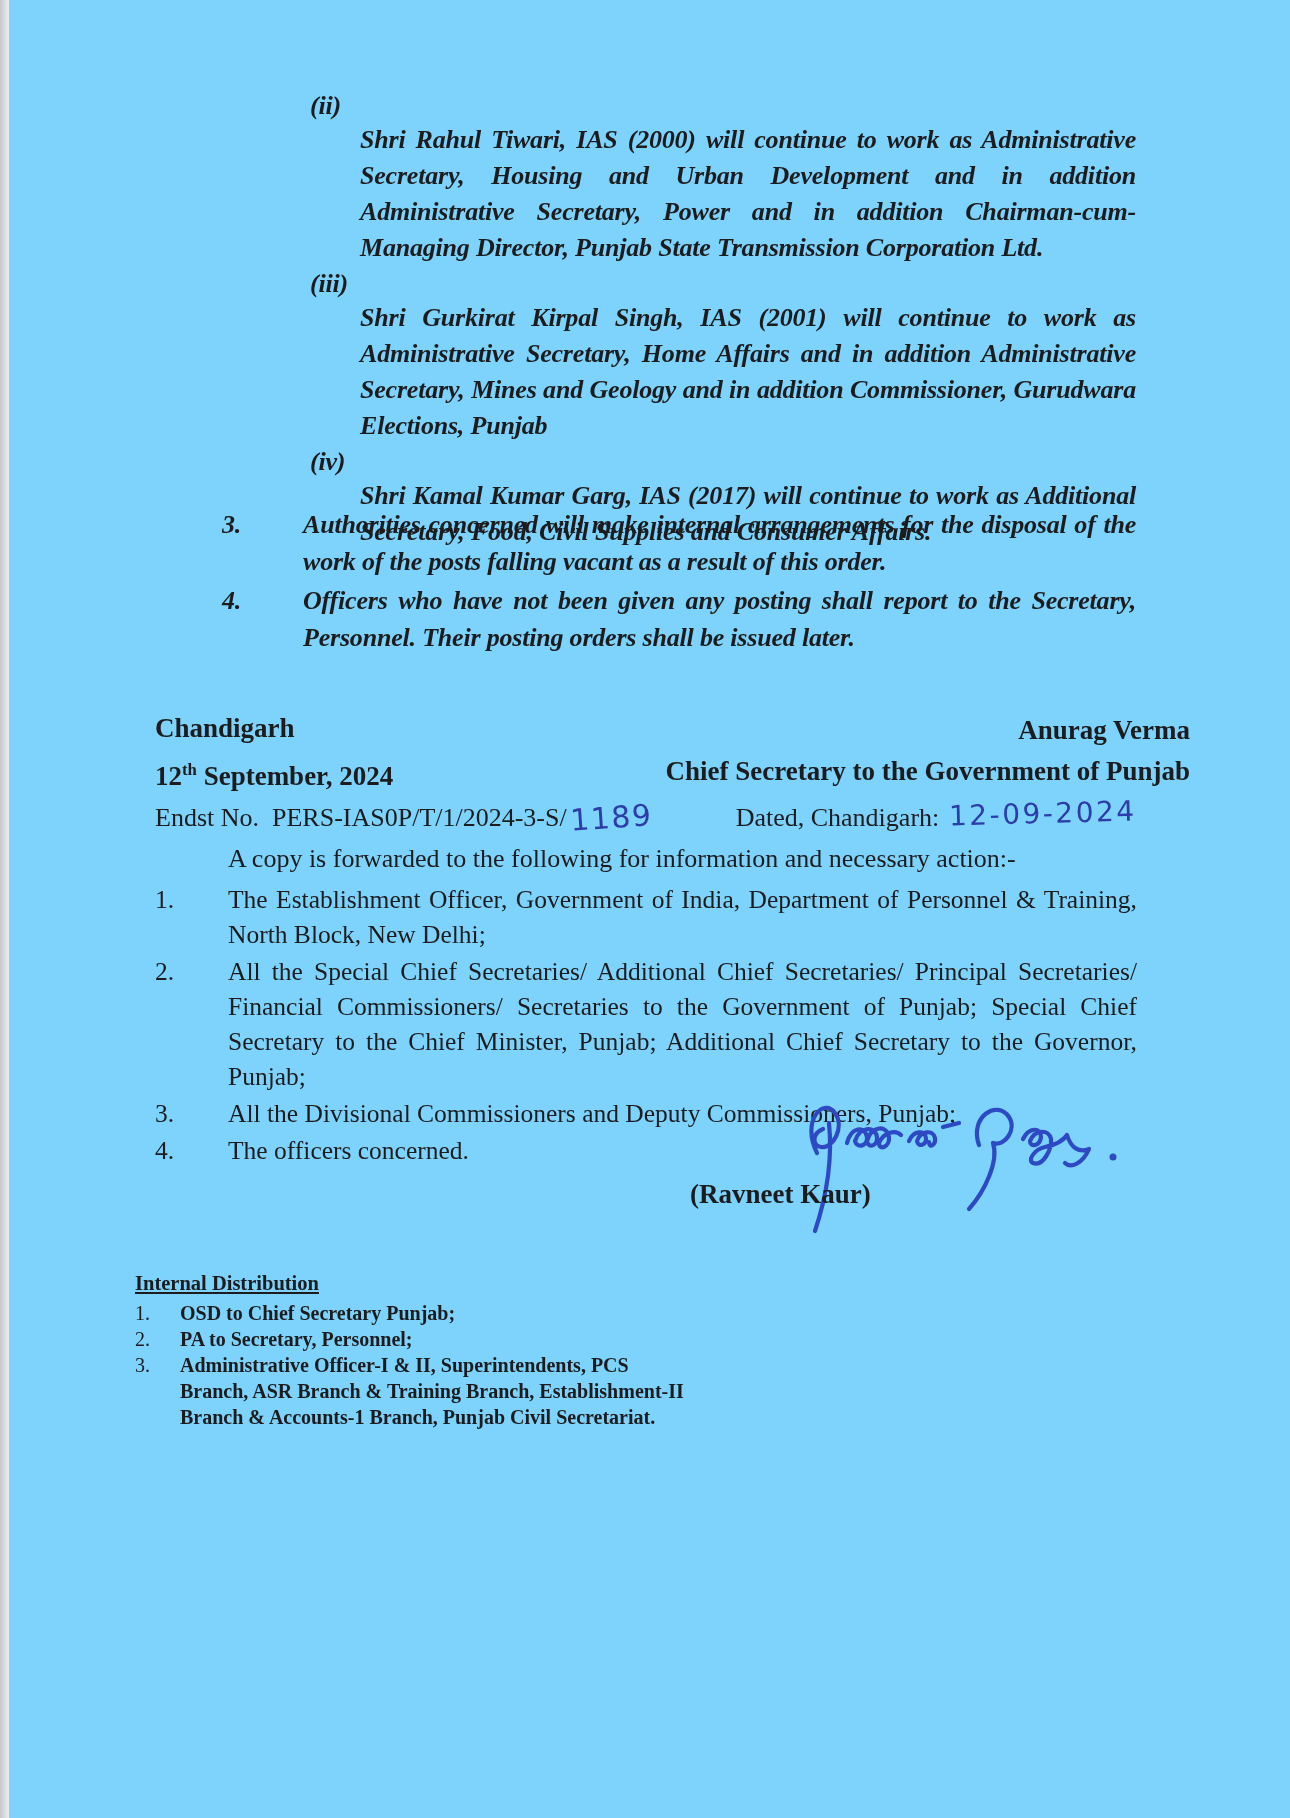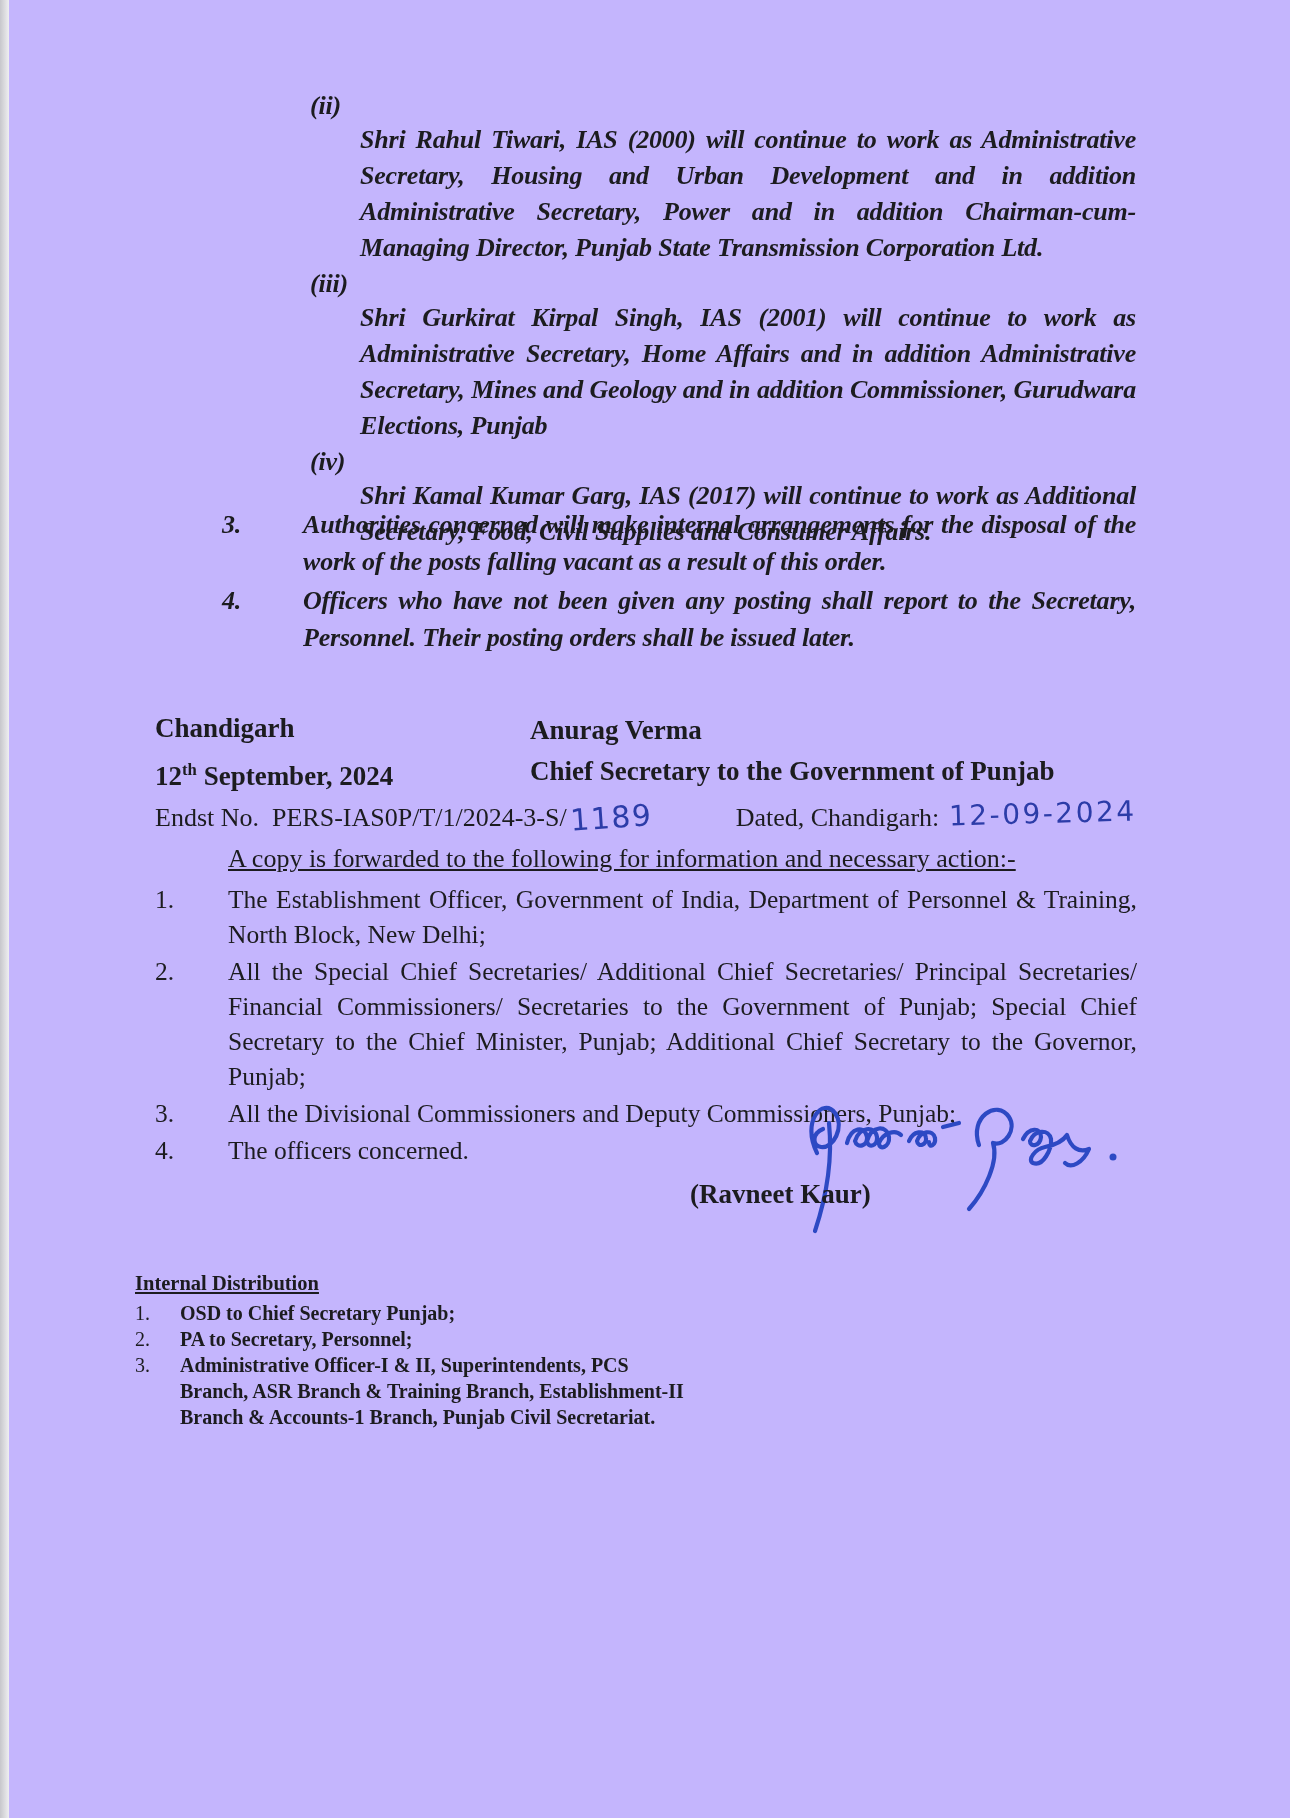--- a/index.html
+++ b/index.html
@@ -1,19 +1,19 @@
 <!DOCTYPE html>
 <html><head>
 <meta charset="utf-8">
 <style>
   html,body{margin:0;padding:0;background:#ffffff;}
   .page{
     position:relative;
     width:1290px;height:1818px;
-    background:#c4b5fd;
+    background:#7dd3fc;
     overflow:hidden;
     color:#1c1c1f;
     font-family:"Liberation Serif", serif;
   }
   .left-edge{
     position:absolute;left:0;top:0;width:9px;height:1818px;
     background:linear-gradient(to right,#c7c7cc 0%,#dddde0 55%,#efeff1 100%);
   }
   
   .roman-block{
@@ -28,36 +28,36 @@
     position:absolute;left:222px;width:914px;display:flex;
     font-style:italic;font-weight:700;font-size:26px;line-height:37px;
     letter-spacing:-0.2px;
   }
   #para3{top:506px;}
   #para4{top:582px;}
   .nmark{flex:0 0 81px;}
   .nbody{flex:1;text-align:justify;}
   
   .sign-left{position:absolute;left:155px;top:708px;font-weight:700;font-size:27px;line-height:41px;}
-  .sign-right{position:absolute;left:530px;top:710px;width:660px;text-align:left;font-weight:700;font-size:27px;line-height:41px;}
+  .sign-right{position:absolute;left:530px;top:710px;width:660px;text-align:right;font-weight:700;font-size:27px;line-height:41px;}
   sup{font-size:0.62em;}
   
   .endst-row{
     position:absolute;left:155px;top:799px;width:982px;
     display:flex;justify-content:space-between;align-items:baseline;
     font-size:26px;line-height:34px;
   }
   .pre{white-space:pre;}
   .hand{
     font-family:"DejaVu Sans",sans-serif;
     display:inline-block;
   }
   .hand-num{font-size:30px;letter-spacing:1.5px;transform:rotate(-4deg) translateY(2px);margin-left:3px;}
   .hand-date{font-size:28px;letter-spacing:2.5px;transform:rotate(-1.5deg) translateY(-3px);margin-left:10px;}
-  .copy-line{position:absolute;left:228px;top:842px;font-size:26px;line-height:34px;text-decoration:underline;}
+  .copy-line{position:absolute;left:228px;top:842px;font-size:26px;line-height:34px;}
   
   .fwd-list{position:absolute;left:155px;top:882px;width:982px;font-size:25.5px;line-height:35px;}
   .fitem{display:flex;margin-bottom:2px;}
   .fnum{flex:0 0 73px;}
   .fbody{flex:1;text-align:justify;}
   
   .signature{position:absolute;left:783px;top:1093px;width:380px;height:150px;}
   .sig-stroke{fill:none;stroke-width:4.2px;stroke-linecap:round;stroke-linejoin:round;}
   .sign2{position:absolute;left:690px;top:1176px;width:460px;text-align:left;font-weight:700;font-size:27px;line-height:37px;}
   

